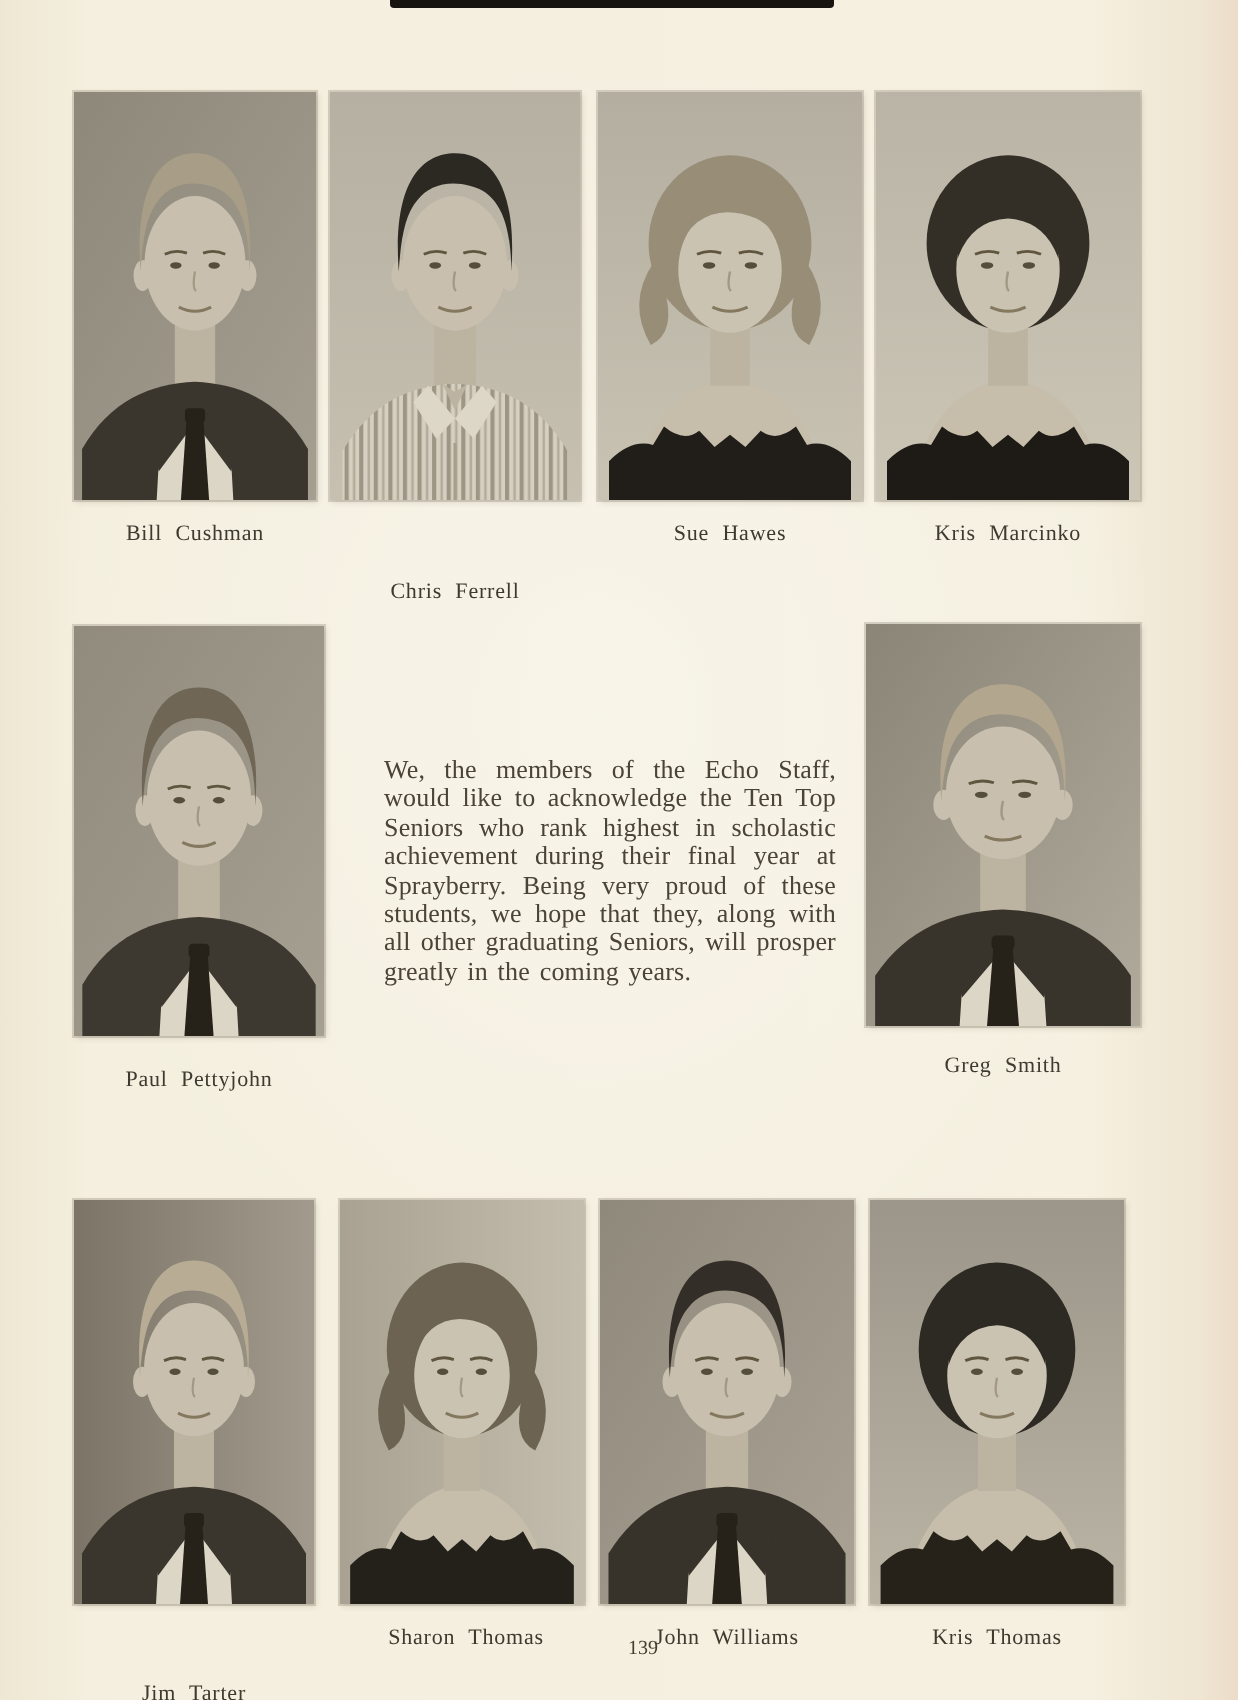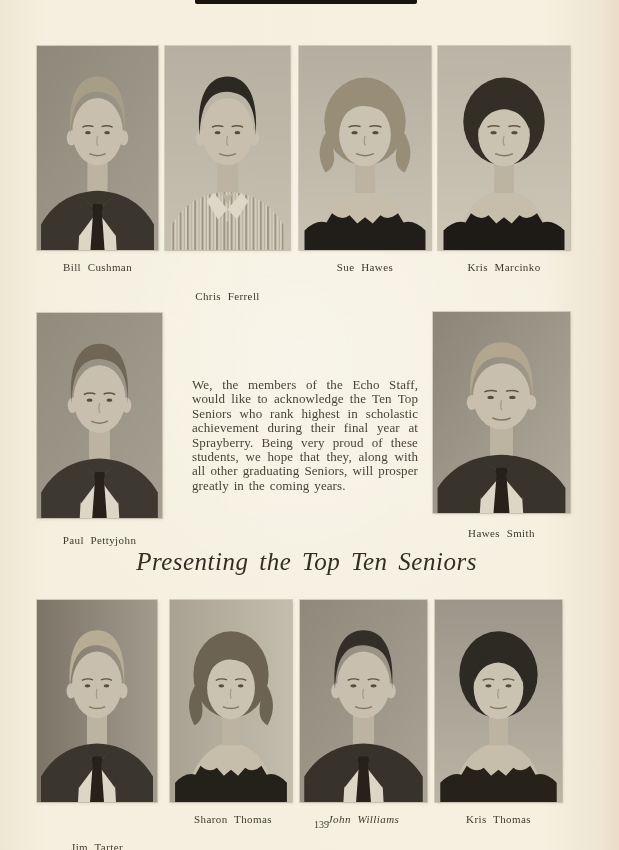--- a/index.html
+++ b/index.html
@@ -42,21 +42,21 @@
     text-align:center;font-style:italic;font-size:25px;
     letter-spacing:0.5px;word-spacing:4px;color:#332d23;
   }
   
   .ph-b1{left:37px;top:600px;width:120px;height:202px;}
   .ph-b2{left:170px;top:600px;width:122px;height:202px;}
   .ph-b3{left:300px;top:600px;width:127px;height:202px;}
   .ph-b4{left:435px;top:600px;width:127px;height:202px;}
   .cap-b1{left:37px;width:120px;top:813px;margin-top:28px;}
   .cap-b2{left:172px;width:122px;top:813px;}
-  .cap-b3{left:300px;width:127px;top:813px;font-style:italic;}
+  .cap-b3{left:300px;width:127px;top:813px;}
   .cap-b4{left:435px;width:127px;top:813px;}
   .pagenum{position:absolute;left:269px;top:819px;width:60px;text-align:right;font-size:10px;color:#443e31;}
 </style>
 </head>
 <body>
 
 <div class="page">
 
   <div class="scan-strip"></div>
 
@@ -224,23 +224,22 @@
         <path d="M33,88 C30,46 43,30 60,30 C77,30 90,46 87,88 C87,64 81,49 67,46 C57,43 47,46 42,53 C36,60 34,72 33,88 Z" fill="#b2a78e"></path>
         <ellipse cx="50.5" cy="85" rx="2.8" ry="1.6" fill="#554d3d"></ellipse>
         <ellipse cx="69.5" cy="85" rx="2.8" ry="1.6" fill="#554d3d"></ellipse>
         <path d="M45,79.5 Q50.5,77 56,79" stroke="#60563f" stroke-width="1.4" fill="none"></path>
         <path d="M64,79 Q69.5,77 75,79.5" stroke="#60563f" stroke-width="1.4" fill="none"></path>
         <path d="M60,88 Q58.5,96 60.5,97.5" stroke="#a29883" stroke-width="1.1" fill="none"></path>
         <path d="M52,105.5 Q60,109.5 68,105.5" stroke="#84785f" stroke-width="1.5" fill="none"></path>
       </svg>
     </div>
   <div class="cap cap-m1">Paul Pettyjohn</div>
-  <div class="cap cap-m2">Hawes Smith</div>
-
-  <div class="heading">Presenting the Top Ten Seniors</div>
+  <div class="cap cap-m2">Greg Smith</div>
+
 
   <div class="photo ph-b1">
       <svg viewBox="0 0 120 200" preserveAspectRatio="none" xmlns="http://www.w3.org/2000/svg">
         <defs>
           <linearGradient id="pp6b" x1="0" y1="0" x2="1" y2="0">
             <stop offset="0" stop-color="#7c7567"></stop>
             <stop offset="1" stop-color="#a29b8d"></stop>
           </linearGradient>
         </defs>
         <rect width="120" height="200" fill="url(#pp6b)"></rect>

